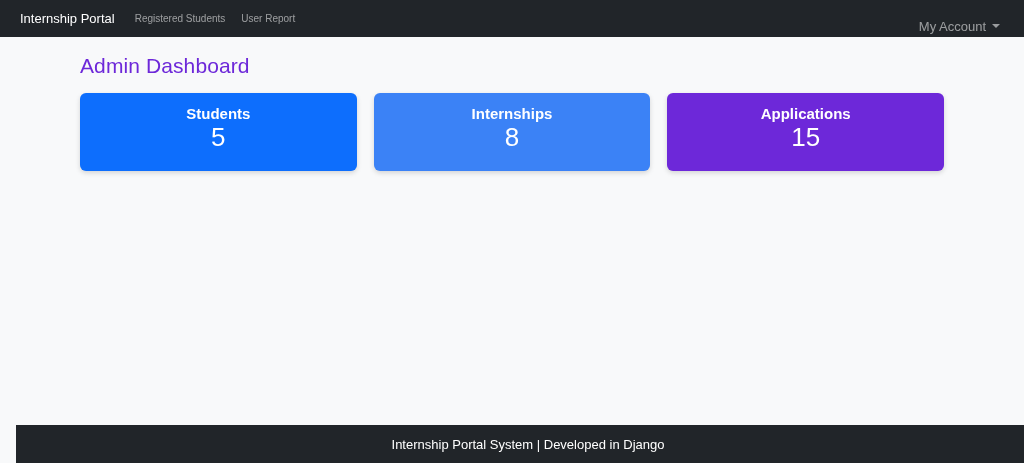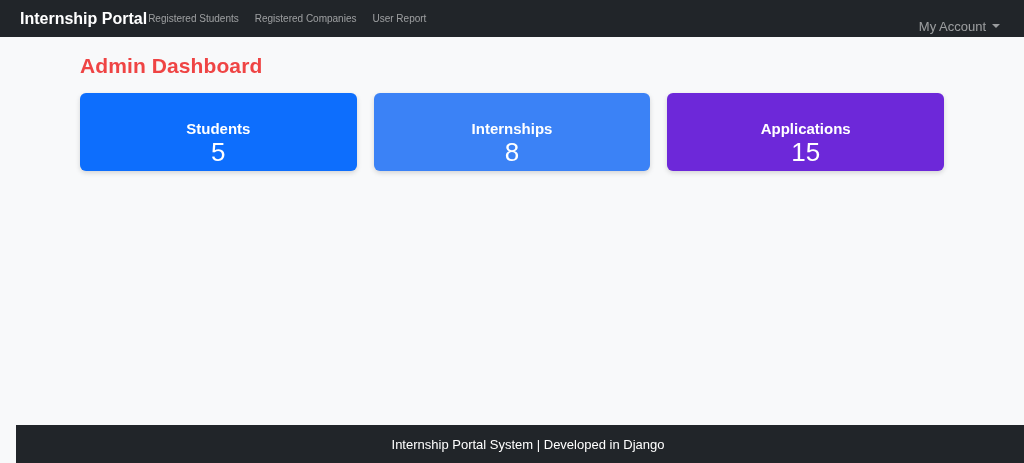--- a/index.html
+++ b/index.html
@@ -14,24 +14,24 @@
   
   .navbar {
     height: 37px;
     background: #212529;
     display: flex;
     align-items: center;
     padding: 0 24px 0 20px;
   }
   .brand {
     color: #ffffff;
-    font-size: 16px;
-    font-weight: 700;
+    font-size: 13px;
+    font-weight: 400;
     text-decoration: none;
-    margin-right: 1px;
+    margin-right: 20px;
     white-space: nowrap;
     cursor: pointer;
   }
   .nav-links { display: flex; align-items: center; gap: 16px; }
   .nav-link {
     color: rgba(255,255,255,0.55);
     font-size: 10px;
     text-decoration: none;
     white-space: nowrap;
     cursor: pointer;
@@ -53,36 +53,36 @@
     border-left: 4px solid transparent;
     border-right: 4px solid transparent;
     border-top: 4px solid currentColor;
   }
 
   
   .container { width: 864px; margin: 0 auto; }
   .page-title {
     margin-top: 17px;
     font-size: 21px;
-    font-weight: 700;
-    color: #ef4444;
+    font-weight: 400;
+    color: #6d28d9;
     letter-spacing: 0.1px;
   }
   .cards {
     display: flex;
     gap: 17px;
     margin-top: 15px;
   }
   .card {
     flex: 1;
     height: 78px;
     border-radius: 6px;
     color: #ffffff;
     text-align: center;
-    padding-top: 27px;
+    padding-top: 12px;
     box-shadow: 0 2px 5px rgba(0,0,0,0.15);
   }
   .card-label { font-size: 15px; font-weight: 700; }
   .card-value { font-size: 26px; font-weight: 500; margin-top: 1px; line-height: 1.15; }
 
   
   .footer {
     position: absolute;
     left: 16px; bottom: 0;
     width: 100%;
@@ -97,21 +97,20 @@
 </style>
 </head>
 <body>
 
 <div class="page">
 
   <nav class="navbar">
     <a class="brand">Internship Portal</a>
     <div class="nav-links">
       <a class="nav-link">Registered Students</a>
-      <a class="nav-link">Registered Companies</a>
       <a class="nav-link">User Report</a>
     </div>
     <div class="account">
       <span>My Account</span>
       <span class="caret"></span>
     </div>
   </nav>
 
   <main class="container">
     <h1 class="page-title">Admin Dashboard</h1>

